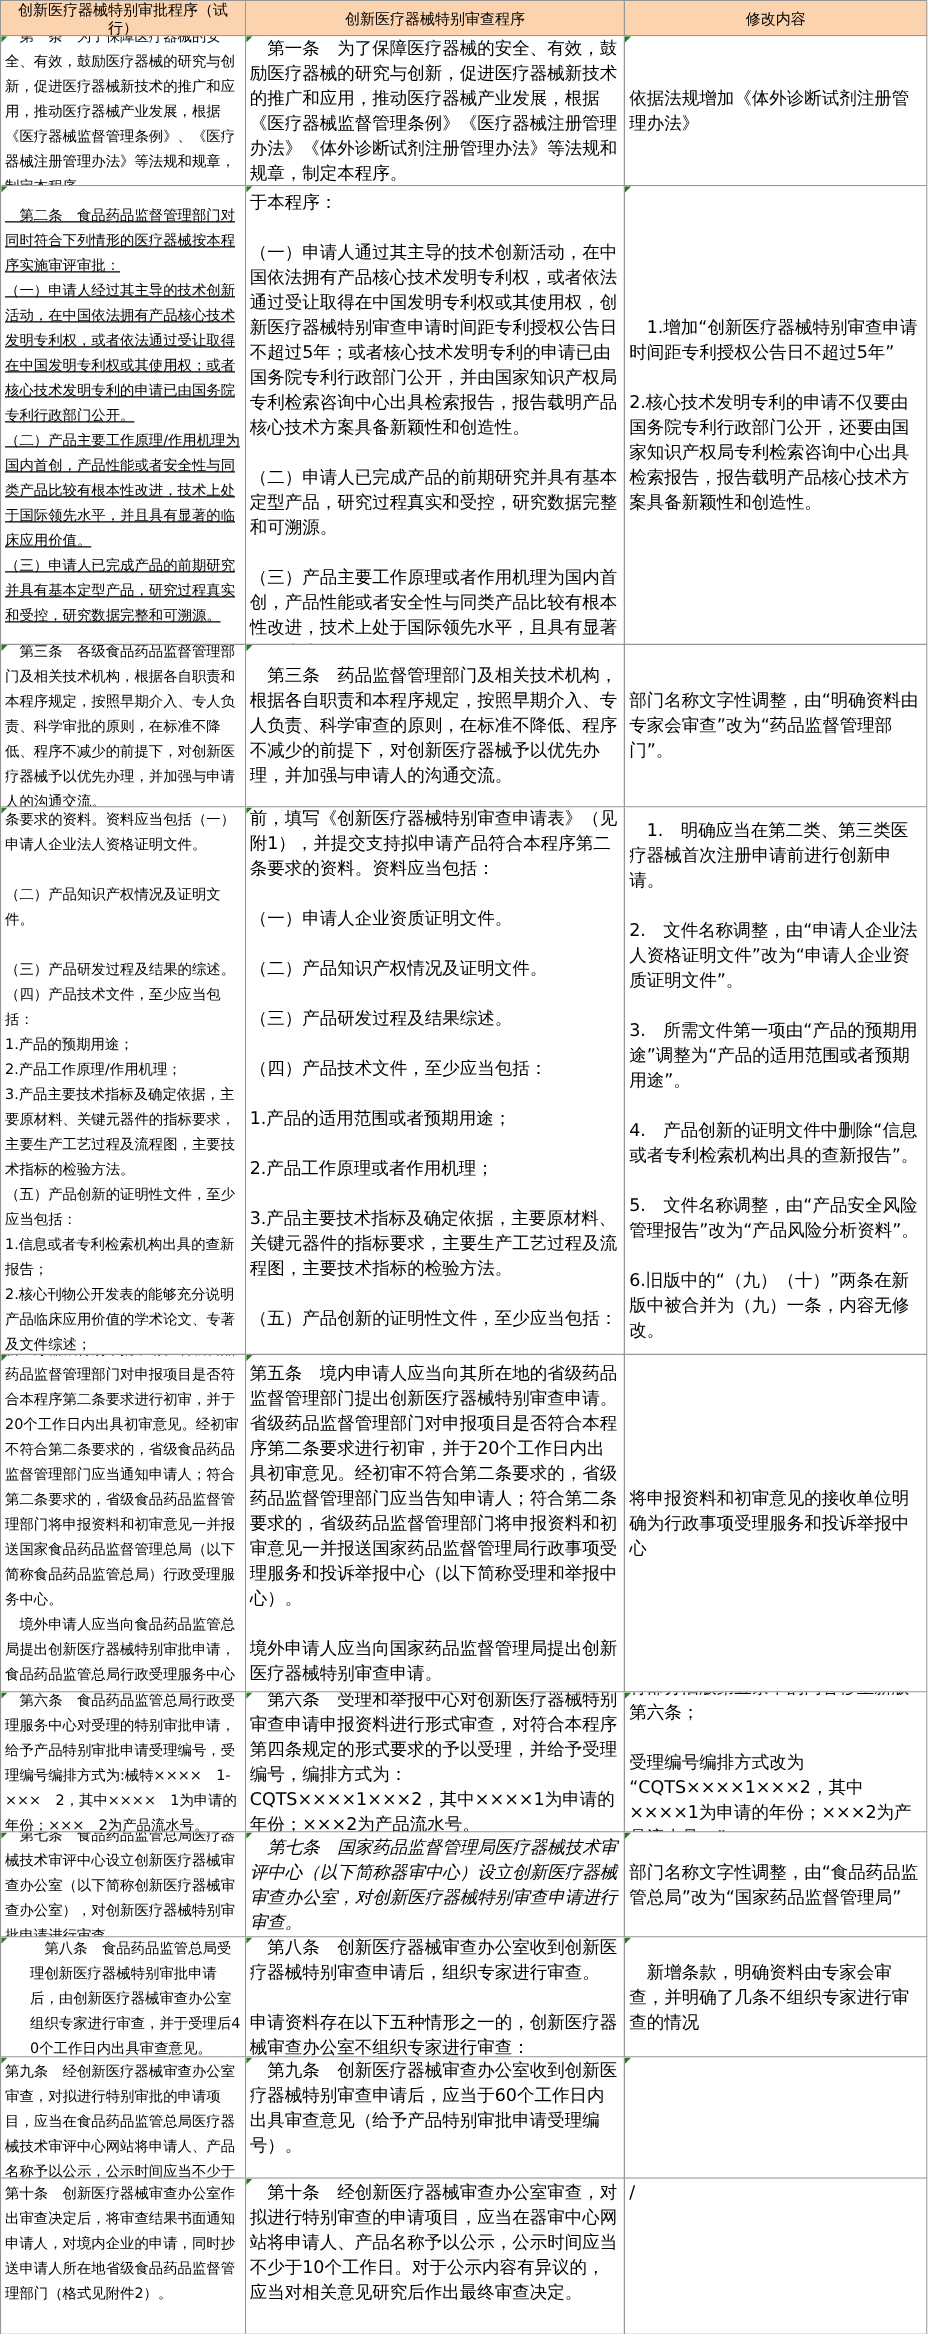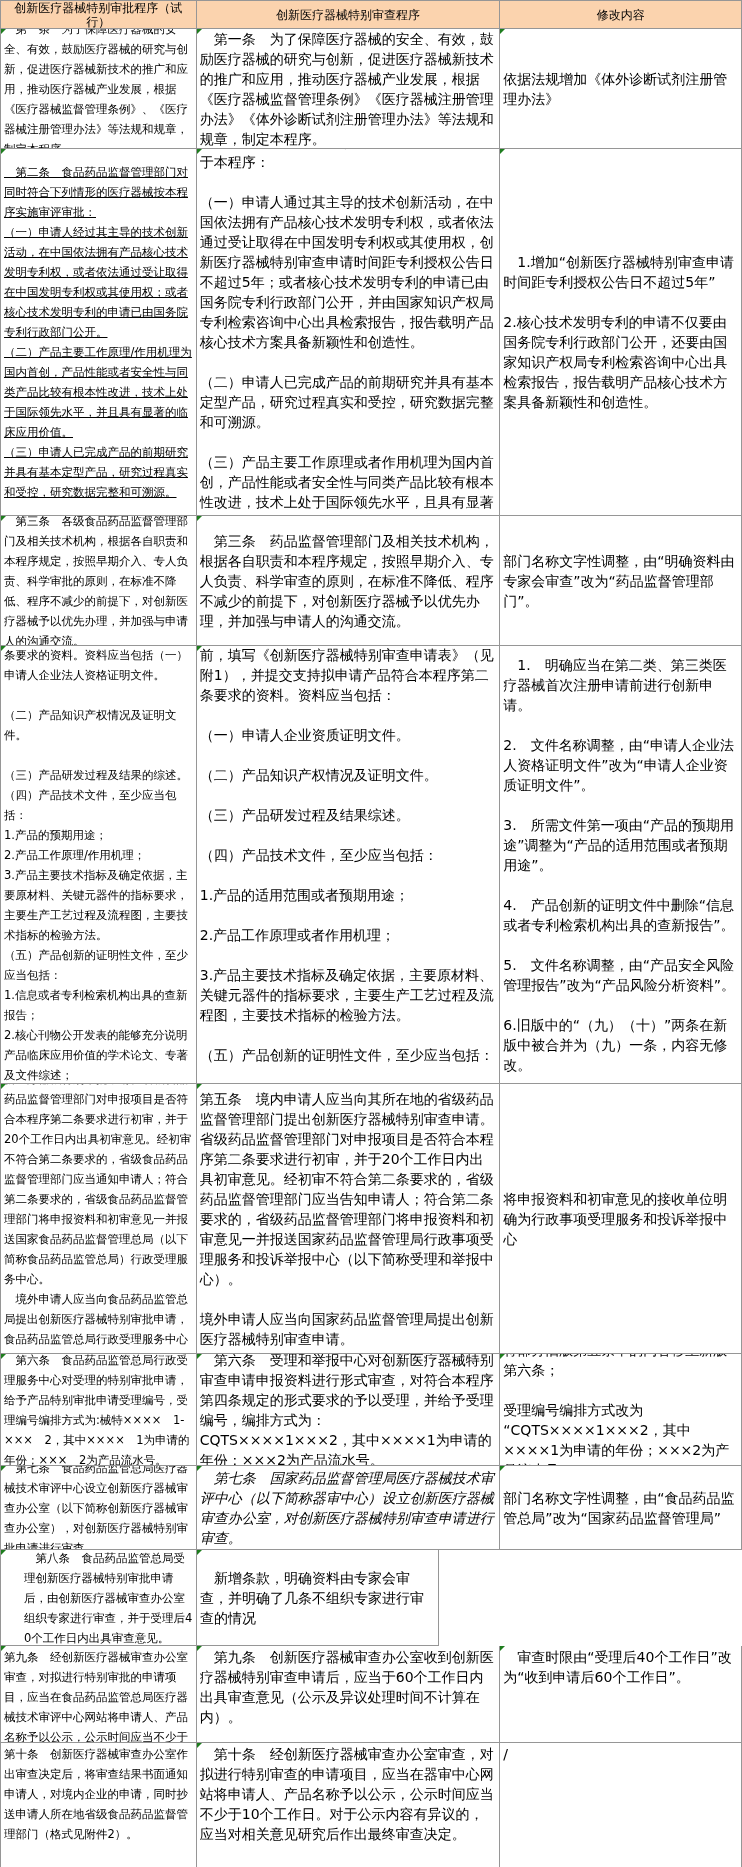--- a/index.html
+++ b/index.html
@@ -219,37 +219,42 @@
         <div class="cell col2" style="height: 84px;">
           <span class="marker"></span>
           <span class="txt">部门名称文字性调整，由“食品药品监管总局”改为“国家药品监督管理局”</span>
         </div>
       </div>
       <div class="row">
         <div class="cell col0" style="height: 96px; padding-left: 23px;">
           <span class="marker"></span>
           <span class="txt">　第八条　食品药品监管总局受理创新医疗器械特别审批申请后，由创新医疗器械审查办公室组织专家进行审查，并于受理后40个工作日内出具审查意见。</span>
         </div>
+        <div class="cell col1" style="height: 96px;">
+          <span class="marker"></span>
+          <span class="txt">　第八条　创新医疗器械审查办公室收到创新医疗器械特别审查申请后，组织专家进行审查。
+
+申请资料存在以下五种情形之一的，创新医疗器械审查办公室不组织专家进行审查：</span>
+        </div>
         <div class="cell col2" style="height: 96px;">
           <span class="marker"></span>
           <span class="txt">　新增条款，明确资料由专家会审查，并明确了几条不组织专家进行审查的情况</span>
         </div>
       </div>
       <div class="row">
         <div class="cell col0 top" style="height: 97px;">
           <span class="marker"></span>
           <span class="txt">第九条　经创新医疗器械审查办公室审查，对拟进行特别审批的申请项目，应当在食品药品监管总局医疗器械技术审评中心网站将申请人、产品名称予以公示，公示时间应当不少于10个工作日。对于公示有异议的，应当对相关意见研究后作出最终审查决定。</span>
         </div>
         <div class="cell col1 top" style="height: 97px;">
           <span class="marker"></span>
-          <span class="txt">　第九条　创新医疗器械审查办公室收到创新医疗器械特别审查申请后，应当于60个工作日内出具审查意见（公示及异议处理时间不计算在内）。</span>
+          <span class="txt">　第九条　创新医疗器械审查办公室收到创新医疗器械特别审查申请后，应当于60个工作日内出具审查意见（给予产品特别审批申请受理编号）。</span>
         </div>
         <div class="cell col2 top" style="height: 97px;">
           <span class="marker"></span>
-          <span class="txt">　审查时限由“受理后40个工作日”改为“收到申请后60个工作日”。</span>
         </div>
       </div>
       <div class="row">
         <div class="cell col0 top" style="height: 125px;">
           <span class="txt">第十条　创新医疗器械审查办公室作出审查决定后，将审查结果书面通知申请人，对境内企业的申请，同时抄送申请人所在地省级食品药品监督管理部门（格式见附件2）。</span>
         </div>
         <div class="cell col1 top" style="height: 125px;">
           <span class="marker"></span>
           <span class="txt">　第十条　经创新医疗器械审查办公室审查，对拟进行特别审查的申请项目，应当在器审中心网站将申请人、产品名称予以公示，公示时间应当不少于10个工作日。对于公示内容有异议的，应当对相关意见研究后作出最终审查决定。</span>
         </div>

